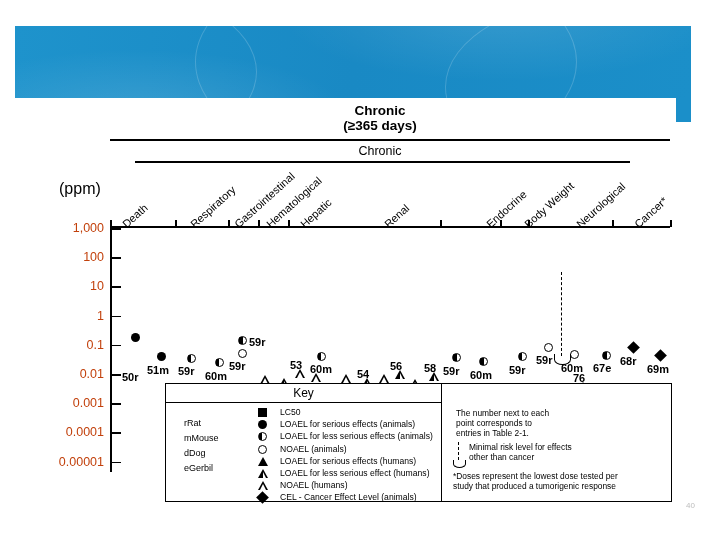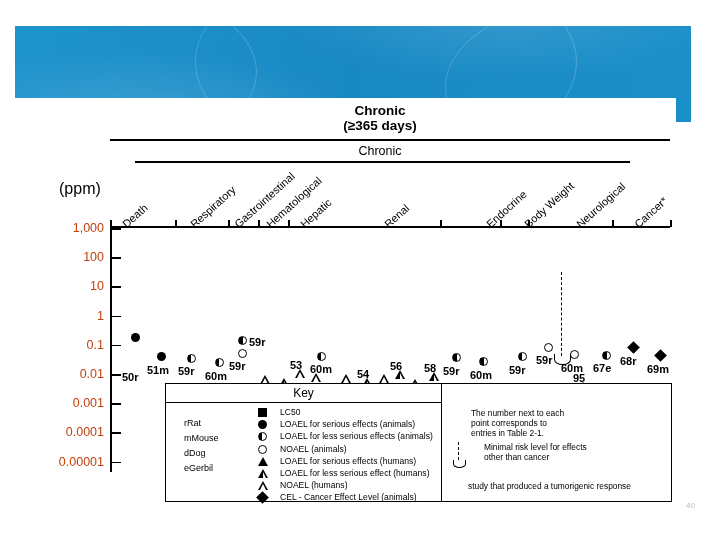--- a/index.html
+++ b/index.html
@@ -79,21 +79,21 @@
   #keybox{position:absolute;left:165px;top:283px;width:505px;height:117px;
       border:1.4px solid #000;background:#fff;}
   #key-title{position:absolute;left:0;top:2px;width:275px;text-align:center;font-size:12px;color:#000;}
   #key-hr{position:absolute;left:0;top:18px;width:275px;height:1.2px;background:#000;}
   #key-vr{position:absolute;left:275px;top:0;width:1.2px;height:117px;background:#000;}
   .abbr-row{position:absolute;font-size:9px;color:#000;}
   .abbr-k{position:absolute;width:14px;text-align:left;}
   .key-row{position:absolute;left:92px;font-size:8.6px;color:#000;white-space:nowrap;}
   .key-sym{position:absolute;left:0;top:0;}
   .key-txt{position:absolute;left:22px;top:-1px;}
-  .note{position:absolute;font-size:8.4px;color:#000;line-height:10.6px;margin-left:15px;}
+  .note{position:absolute;font-size:8.4px;color:#000;line-height:10.6px;}
   #pagenum{position:absolute;left:686px;top:501px;font-size:8px;color:#bdbdbd;}
 </style>
 </head>
 <body>
 
 <div id="banner">
   <div class="swoosh" style="left:-60px;top:-40px;width:300px;height:170px;"></div>
   <div class="swoosh" style="left:180px;top:-70px;width:380px;height:210px;"></div>
   <div class="swoosh" style="left:430px;top:-30px;width:330px;height:180px;"></div>
 </div>
@@ -254,21 +254,21 @@
         <div class="sym s-halftri"></div>
       </div>
       <div class="lbl" style="left: 543px; top: 309px;">63</div>
       <div class="pt" style="left: 561px; top: 287px;">
         <div class="sym s-halftri"></div>
       </div>
       <div class="lbl" style="left: 556px; top: 298px;">64</div>
       <div class="pt" style="left: 578px; top: 282px;">
         <div class="sym s-opentri"></div>
       </div>
-      <div class="lbl" style="left: 573px; top: 272px;">95</div>
+      <div class="lbl" style="left: 573px; top: 272px;">76</div>
       <div class="pt" style="left: 594px; top: 286px;">
         <div class="sym s-opentri"></div>
       </div>
       <div class="lbl" style="left: 589px; top: 297px;">66</div>
       <div class="pt" style="left: 602px; top: 251px;">
         <div class="sym s-halfcircle"></div>
       </div>
       <div class="lbl" style="left: 593px; top: 262px;">67e</div>
       <div class="pt" style="left: 541px; top: 341px;">
         <div class="sym s-opentri"></div>
@@ -334,17 +334,18 @@
 
     <div class="note" style="left:290px;top:24px;">The number next to each</div>
     <div class="note" style="left:290px;top:34px;">point corresponds to</div>
     <div class="note" style="left:290px;top:44px;">entries in Table 2-1.</div>
 
     <div style="position:absolute;left:292px;top:58px;height:18px;border-left:1.5px dashed #000;"></div>
     <div style="position:absolute;left:287px;top:76px;width:11px;height:7px;border:1.4px solid #000;border-top:none;border-radius:0 0 50% 50%;"></div>
     <div class="note" style="left:303px;top:58px;">Minimal risk level for effects</div>
     <div class="note" style="left:303px;top:68px;">other than cancer</div>
 
+    <div class="note" style="left:287px;top:87px;">*Doses represent the lowest dose tested per</div>
     <div class="note" style="left:287px;top:97px;">study that produced a tumorigenic response</div>
   </div>
 </div>
 
 <div id="pagenum">40</div>
 
 </body></html>

